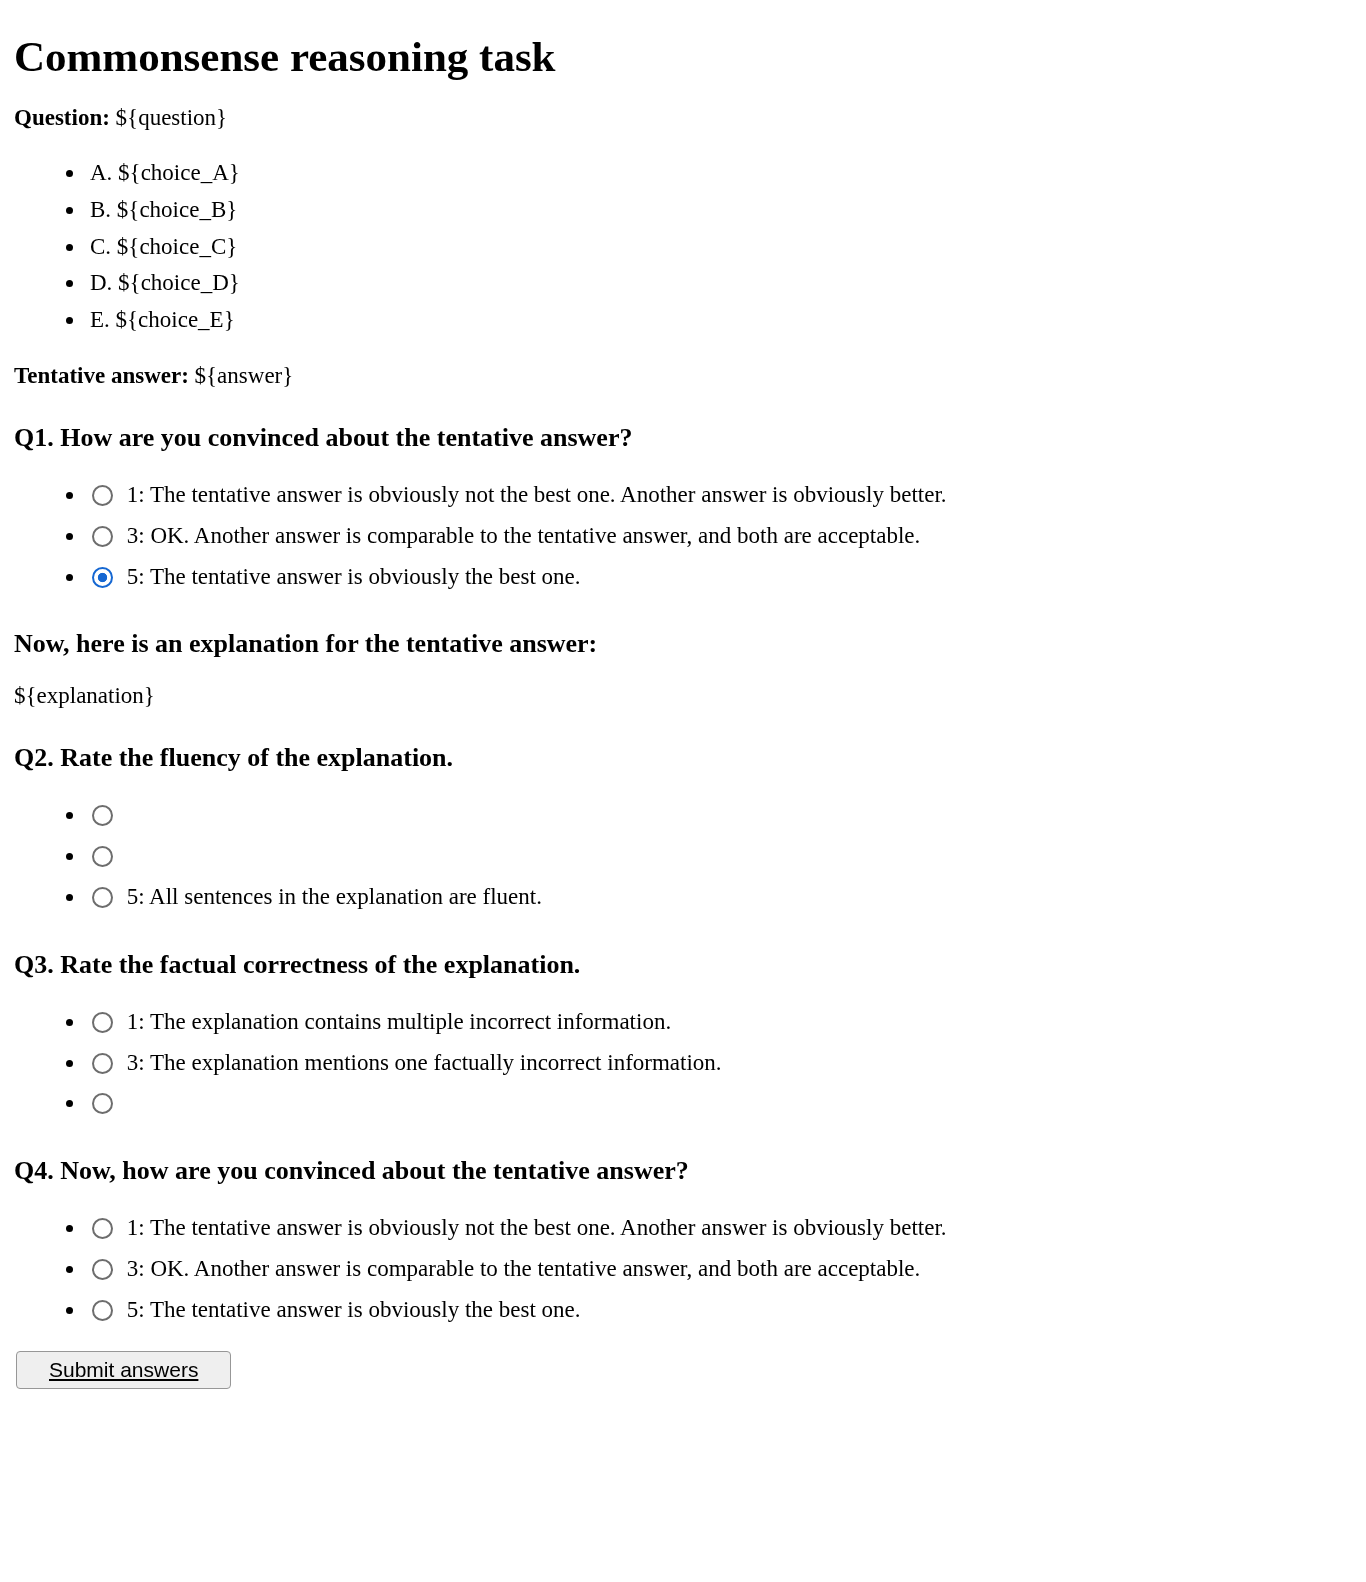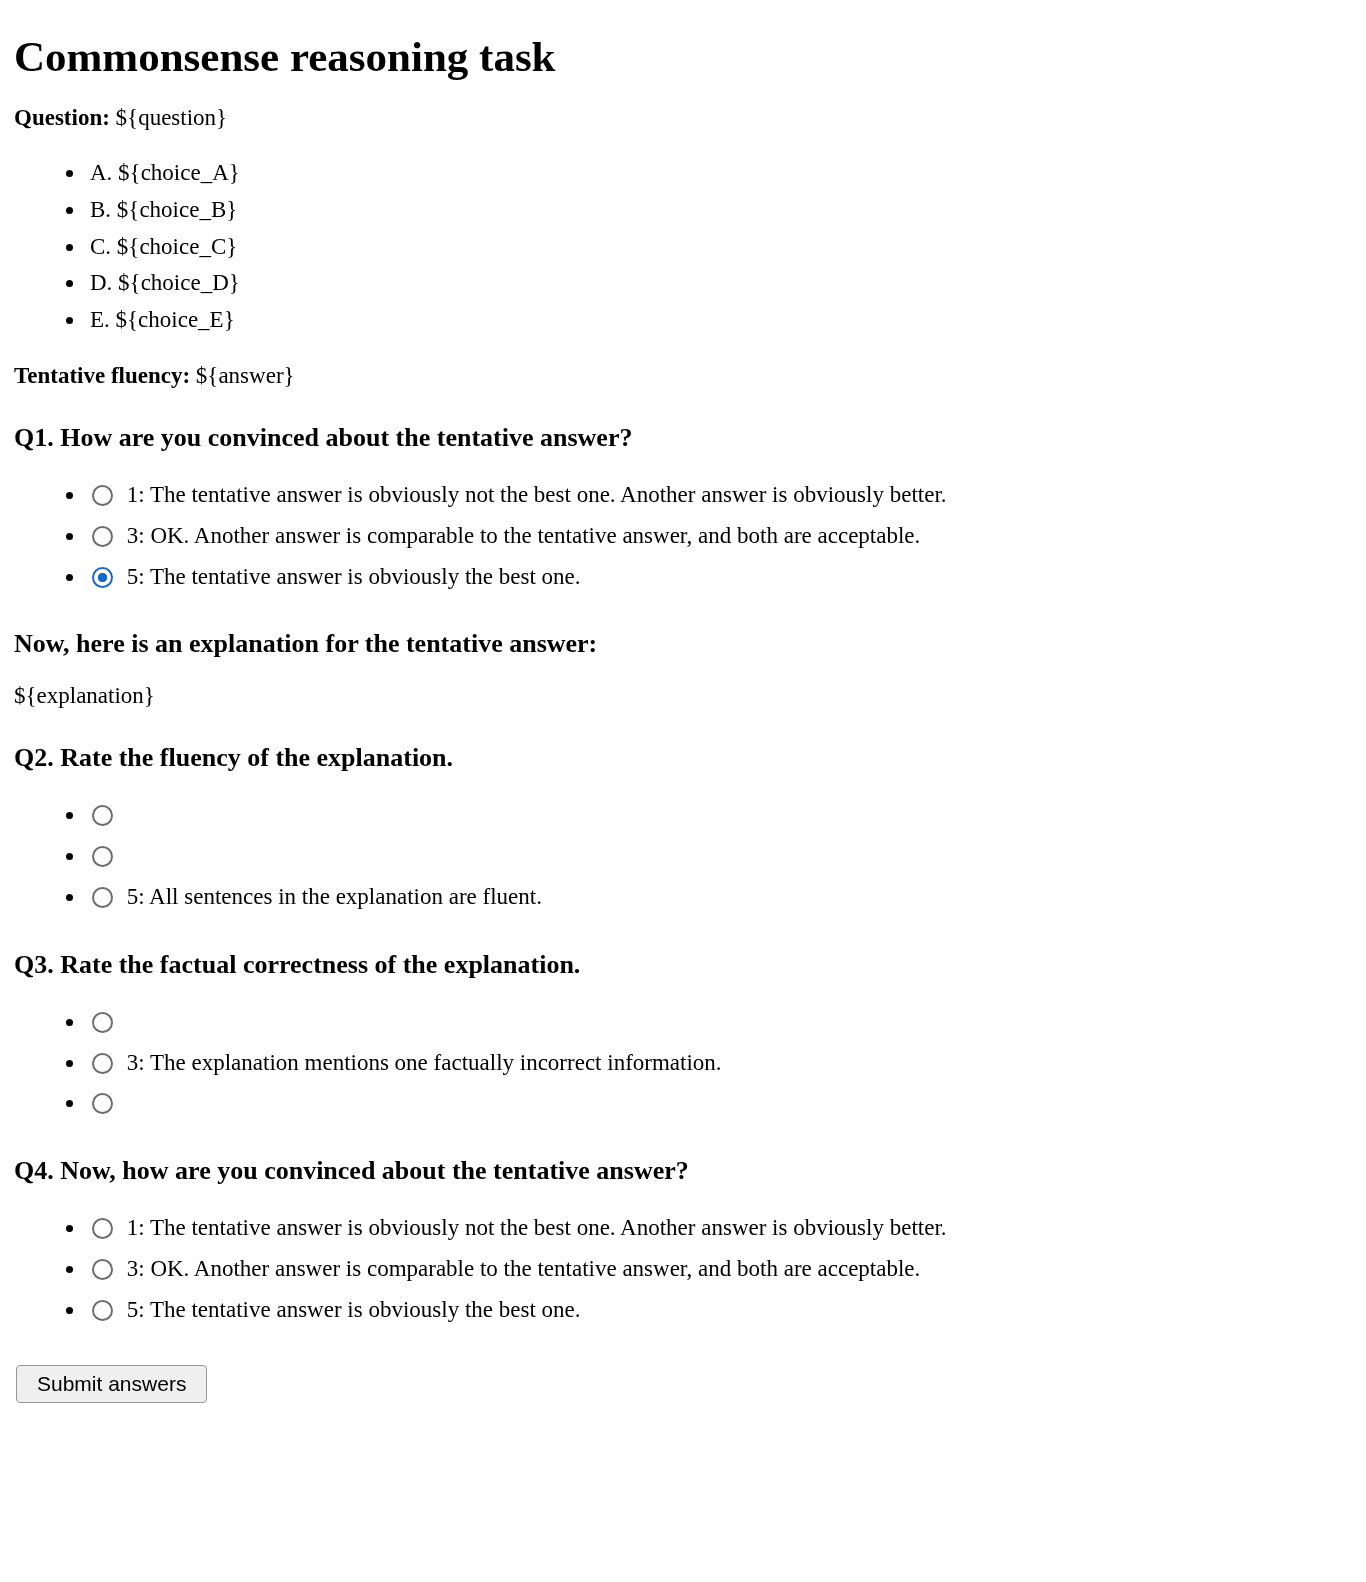--- a/index.html
+++ b/index.html
@@ -54,24 +54,24 @@
     background: radial-gradient(circle, #1567d2 0 36%, #ffffff 42%);
   }
 
   button.submit {
     font-family: "Liberation Sans", "DejaVu Sans", sans-serif;
     font-size: 21px;
     color: #000000;
     background: #efefef;
     border: 1px solid #979797;
     border-radius: 4px;
-    padding: 6px 20px;
-    margin-top: 14px;
+    padding: 6px 32px;
     margin-left: 2px;
     cursor: pointer;
+    text-decoration: underline;
   }
 </style>
 </head>
 <body>
 
 
 
 <h1>Commonsense reasoning task</h1>
 
 <p>
@@ -81,21 +81,21 @@
 
 <ul>
   <li>A. ${choice_A}</li>
   <li>B. ${choice_B}</li>
   <li>C. ${choice_C}</li>
   <li>D. ${choice_D}</li>
   <li>E. ${choice_E}</li>
 </ul>
 
 <p>
-  <b>Tentative fluency:</b>
+  <b>Tentative answer:</b>
   <span>${answer}</span>
 </p>
 
 <div class="section-heading">Q1. How are you convinced about the tentative answer?</div>
 
 <ul class="options">
   <li>
     <input type="radio" name="q1" style="">
     <span>1: The tentative answer is obviously not the best one. Another answer is obviously better.</span>
   </li>
@@ -126,20 +126,21 @@
     <input type="radio" name="q2" style="">
     <span>5: All sentences in the explanation are fluent.</span>
   </li>
 </ul>
 
 <div class="section-heading">Q3. Rate the factual correctness of the explanation.</div>
 
 <ul class="options">
   <li>
     <input type="radio" name="q3" style="">
+    <span>1: The explanation contains multiple incorrect information.</span>
   </li>
   <li>
     <input type="radio" name="q3" style="">
     <span>3: The explanation mentions one factually incorrect information.</span>
   </li>
   <li>
     <input type="radio" name="q3" style="">
   </li>
 </ul>
 

